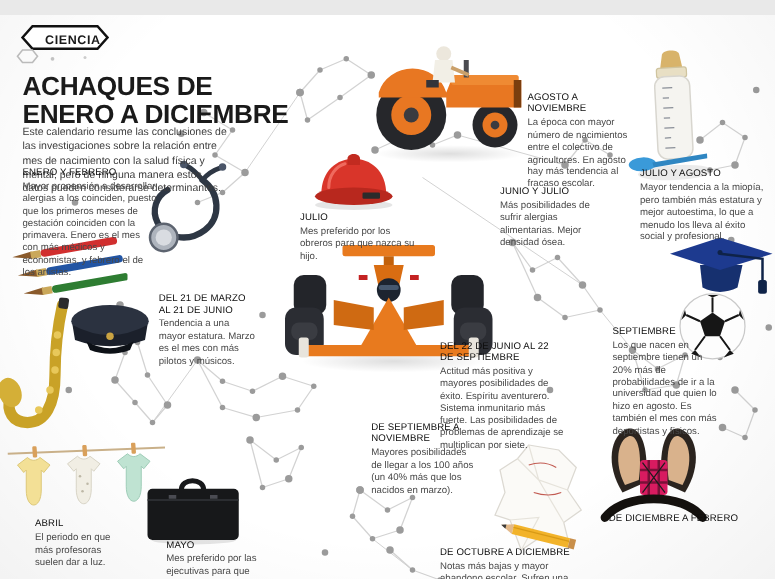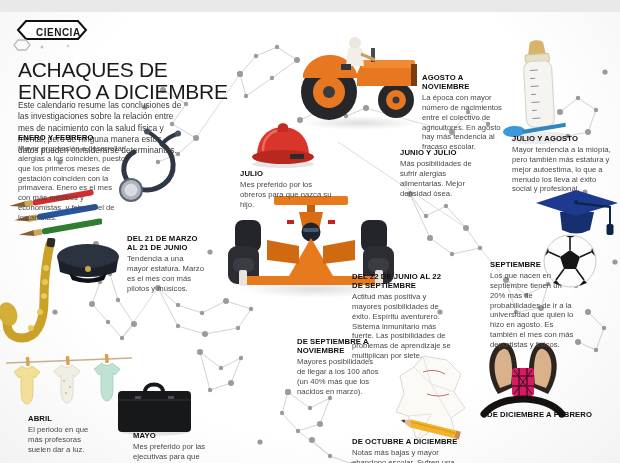--- a/index.html
+++ b/index.html
@@ -6,26 +6,26 @@
   .page{
     position:relative;width:620px;height:463px;margin:12px auto;
     background:#ffffff;overflow:hidden;
     font-family:"Liberation Sans","DejaVu Sans",sans-serif;color:#1a1a1a;
   }
   .page::after{content:"";position:absolute;inset:0;pointer-events:none;
     background:radial-gradient(ellipse at 50% 40%,rgba(0,0,0,0) 60%,rgba(0,0,0,0.05) 100%);}
   svg.bg{position:absolute;left:0;top:0;z-index:0;}
   .badge{position:absolute;left:10px;top:6px;z-index:3;}
   .badge-label{position:absolute;left:26px;top:9px;font-size:10px;font-weight:bold;letter-spacing:0.5px;}
-  .title{position:absolute;left:18px;top:33px;z-index:3;font-size:21px;font-weight:normal;
+  .title{position:absolute;left:18px;top:33px;z-index:3;font-size:21px;font-weight:bold;
     line-height:1.06;letter-spacing:-0.3px;}
   .intro{position:absolute;left:18px;top:80px;width:164px;z-index:3;font-size:8.4px;
     line-height:1.32;color:#3c3c3c;}
   .block{position:absolute;z-index:3;}
-  .block h3{margin:0 0 1.5px 0;font-size:7.7px;font-weight:bold;color:#0d0d0d;
+  .block h3{margin:0 0 1.5px 0;font-size:7.7px;font-weight:normal;color:#0d0d0d;
     text-transform:uppercase;line-height:1.15;letter-spacing:0.1px;}
   .block p{margin:0;font-size:7.7px;line-height:1.27;color:#484848;}
   .illus{position:absolute;z-index:2;}
   .shadow{position:absolute;background:radial-gradient(ellipse,rgba(0,0,0,0.13),rgba(0,0,0,0) 70%);
     border-radius:50%;z-index:1;}
 </style>
 </head>
 <body>
 
 <div class="page">

